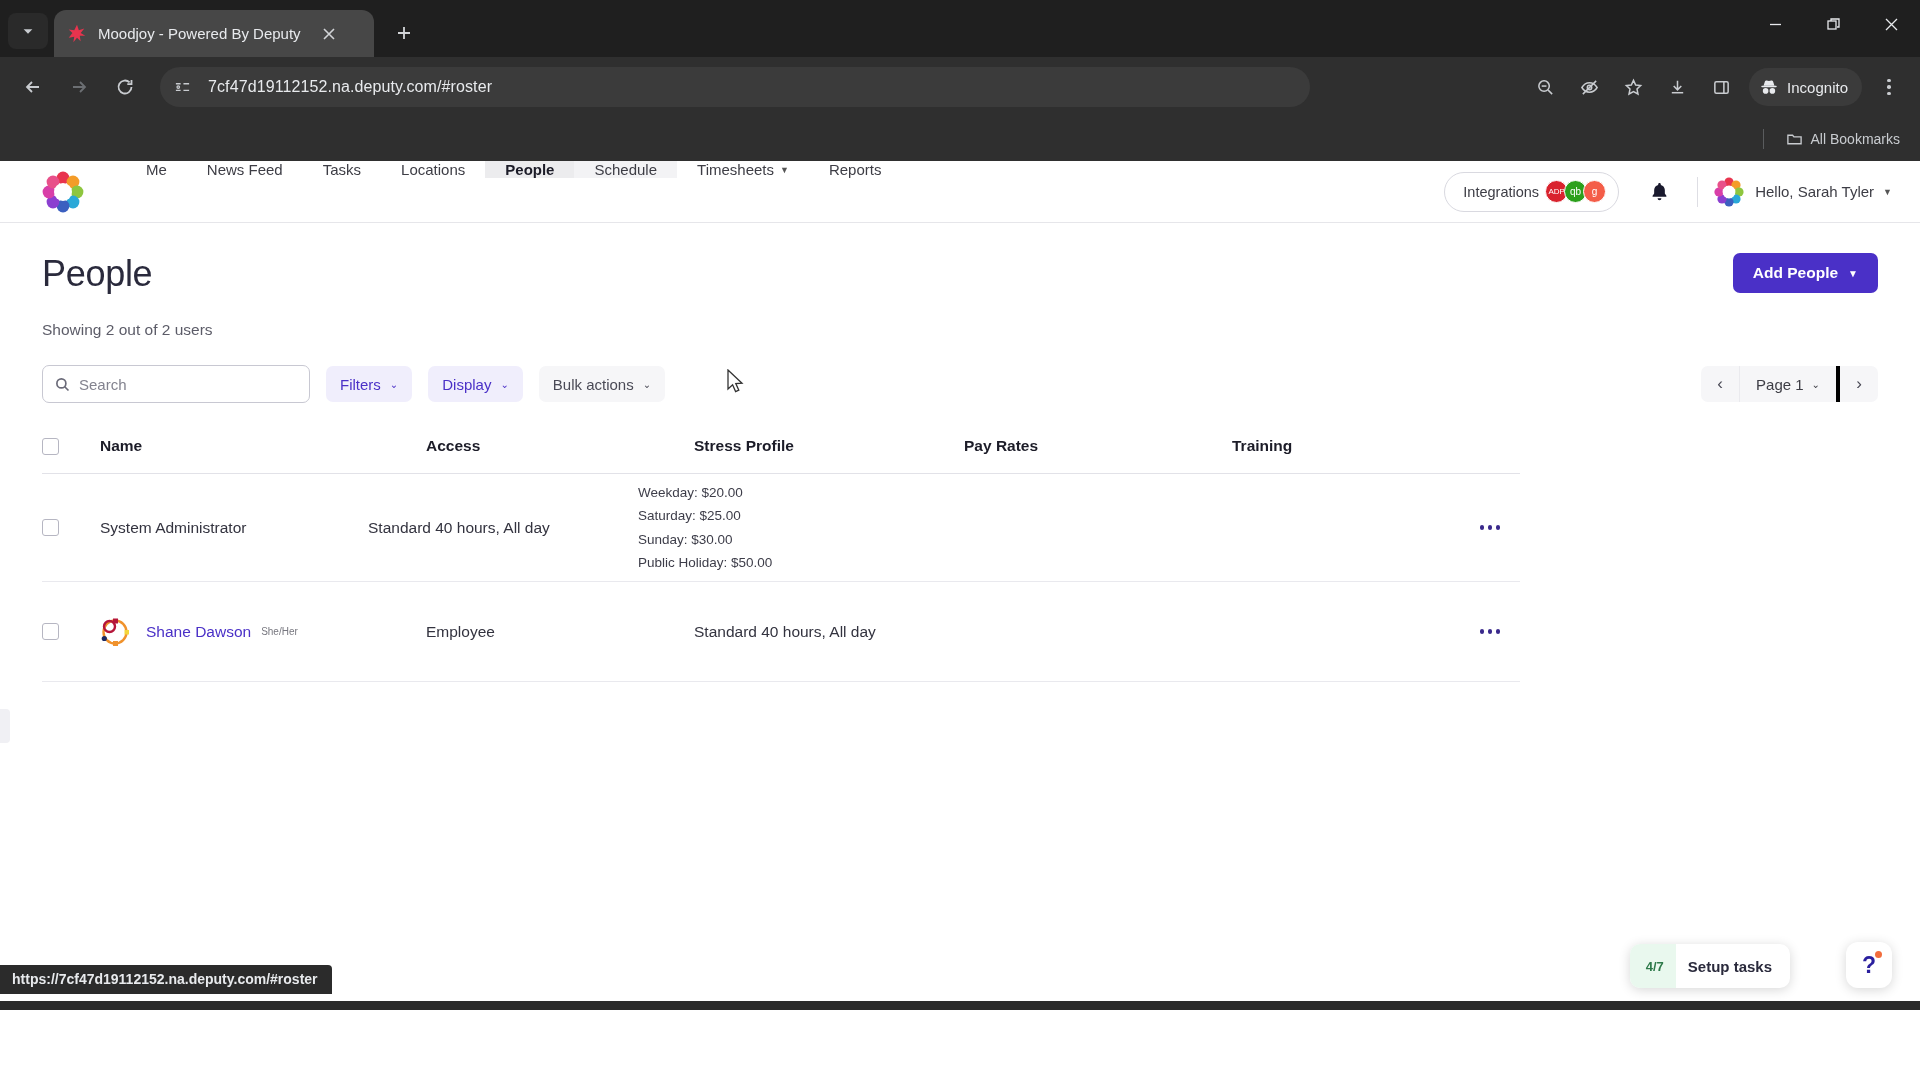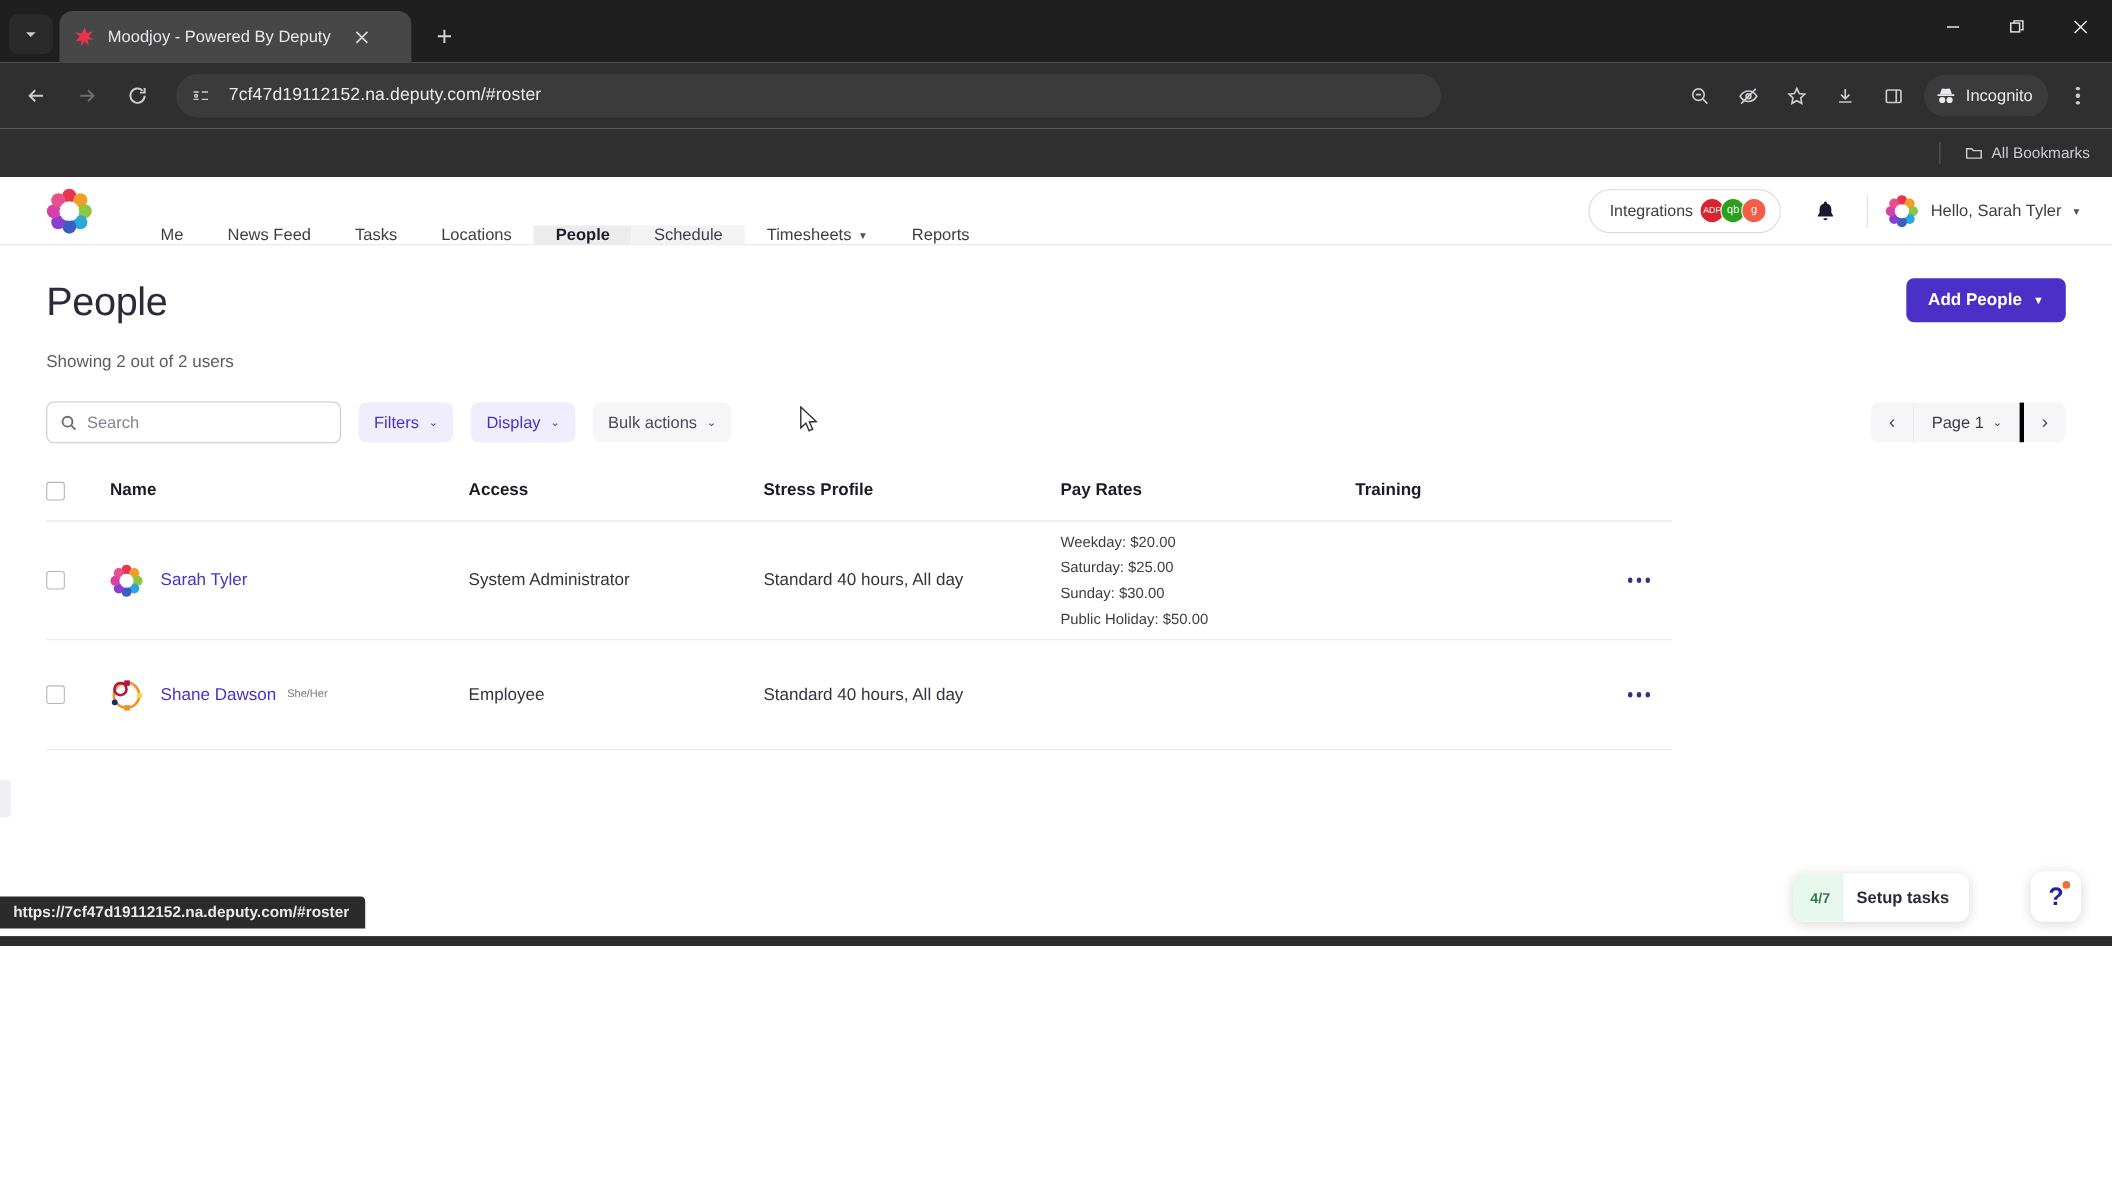--- a/index.html
+++ b/index.html
@@ -4,21 +4,21 @@
 <style>
   * { box-sizing: border-box; margin: 0; padding: 0; }
   html, body {
     width: 1920px; height: 1080px;
     font-family: "Liberation Sans", sans-serif;
     overflow: hidden;
     background: #ffffff;
   }
 
   
-  .browser { width: 1920px; height: 860px; display: flex; flex-direction: column; position: relative; }
+  .browser { width: 1920px; height: 1010px; display: flex; flex-direction: column; position: relative; }
 
   .tabstrip {
     height: 57px; background: #1f1f1f; display: flex; align-items: flex-end;
     padding-left: 8px; position: relative; flex: none;
   }
   .tab-search-btn {
     width: 40px; height: 36px; margin-bottom: 8px; border-radius: 8px;
     background: #2a2a2a; display: flex; align-items: center; justify-content: center;
     cursor: pointer;
   }
@@ -93,21 +93,21 @@
   .bm-item span { color: #c9ccd0; font-size: 14px; }
 
   
   .page { flex: 1; background: #ffffff; position: relative; overflow: hidden; }
 
   .appnav {
     height: 62px; background: #ffffff; border-bottom: 1px solid #e6e6ea;
     display: flex; align-items: stretch; position: relative;
   }
   .deputy-logo { width: 42px; height: 42px; margin: 10px 0 0 42px; flex: none; position: relative; }
-  .navlinks { display: flex; align-items: flex-end; margin-left: 42px; }
+  .navlinks { display: flex; align-items: flex-start; margin-left: 42px; }
   .navlink {
     display: flex; align-items: center; padding: 0 20px; font-size: 15px;
     color: #3d3d45; cursor: pointer; white-space: nowrap;
   }
   .navlink.active { font-weight: bold; color: #1c1c28; background: #ececee; }
   .navlink.hover { background: #f3f3f5; }
   .navlink .caret { margin-left: 6px; font-size: 9px; color: #555; }
 
   .nav-right { display: flex; align-items: center; margin-left: auto; padding-right: 28px; }
   .integrations {
@@ -502,38 +502,20 @@
           <div class="col-access th">Access</div>
           <div class="col-stress th">Stress Profile</div>
           <div class="col-pay th">Pay Rates</div>
           <div class="col-train th">Training</div>
           <div class="col-act"></div>
         </div>
 
         <div class="trow">
           <div class="col-chk">
             <div class="chk"></div>
-          </div>
-          <div class="col-name">
-            <div class="person">
-              <div class="p-avatar">
-                <svg viewBox="0 0 30 30" width="30" height="30">
-                  <circle cx="15" cy="5" r="4.6" fill="#e8344e"></circle>
-                  <circle cx="22" cy="8" r="4.6" fill="#f49c28"></circle>
-                  <circle cx="25" cy="15" r="4.6" fill="#8ec63f"></circle>
-                  <circle cx="22" cy="22" r="4.6" fill="#2aa8d8"></circle>
-                  <circle cx="15" cy="25" r="4.6" fill="#3b5fc0"></circle>
-                  <circle cx="8" cy="22" r="4.6" fill="#8b3fd0"></circle>
-                  <circle cx="5" cy="15" r="4.6" fill="#d83fa8"></circle>
-                  <circle cx="8" cy="8" r="4.6" fill="#e8508a"></circle>
-                  <circle cx="15" cy="15" r="6.4" fill="#ffffff"></circle>
-                </svg>
-              </div>
-              <span class="p-name">Sarah Tyler</span>
-            </div>
           </div>
           <div class="col-access td">System Administrator</div>
           <div class="col-stress td">Standard 40 hours, All day</div>
           <div class="col-pay">
             <div class="payrates">
               <div>Weekday: $20.00</div>
               <div>Saturday: $25.00</div>
               <div>Sunday: $30.00</div>
               <div>Public Holiday: $50.00</div>
             </div>

